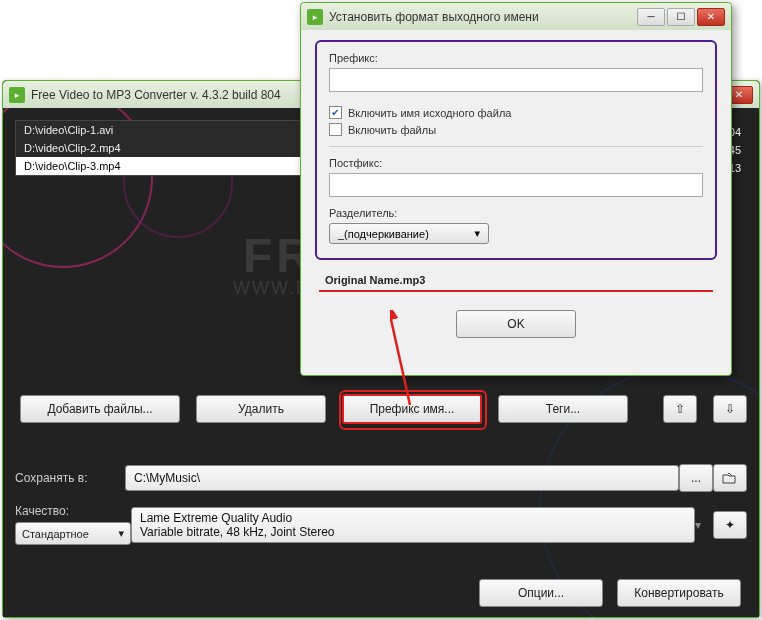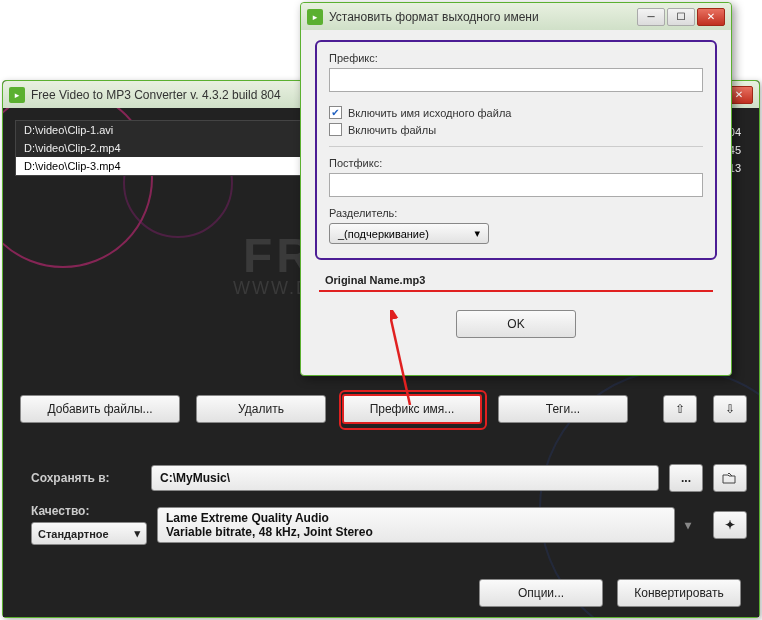--- a/index.html
+++ b/index.html
@@ -34,21 +34,21 @@
 .btn { background: linear-gradient(#fafafa,#e2e2e2); border: 1px solid #888; border-radius: 3px; font-size: 12px; color: #222; padding: 6px 0; text-align: center; cursor: pointer; }
 .tb-add { width: 160px; }
 .tb-del { width: 130px; }
 .tb-out { width: 140px; border: 2px solid #e02020; }
 .tb-tag { width: 130px; }
 .spacer { flex: 1; }
 .tb-sm { width: 34px; height: 28px; }
 
 .out-redbox { position:absolute; top:282px; left:336px; width:148px; height:40px; border:2px solid #e02020; border-radius:6px; pointer-events:none; }
 
-.row { position: absolute; left: 28px; right: 12px; display: flex; align-items: center; gap: 10px; font-size: 12px; color: #ccc; font-weight: bold; }
+.row { position: absolute; left: 12px; right: 12px; display: flex; align-items: center; font-size: 12px; color: #ccc; }
 .row-save { top: 356px; }
 .row-qual { top: 396px; }
 .lbl { width: 110px; }
 .field { flex: 1; background: linear-gradient(#fafafa,#e8e8e8); border: 1px solid #888; border-radius: 3px; padding: 5px 8px; font-size: 12px; color: #111; }
 .field.double { padding: 3px 8px; line-height: 14px; height: 36px; }
 .sel { width: 116px; background: linear-gradient(#fafafa,#e2e2e2); border:1px solid #888; border-radius:3px; padding:4px 6px; font-size:11px; color:#222; display:flex; justify-content:space-between; align-items:center; }
 
 .bottombar { position:absolute; bottom:10px; right:18px; display:flex; gap:14px; }
 .bb-btn { width:124px; }
 

